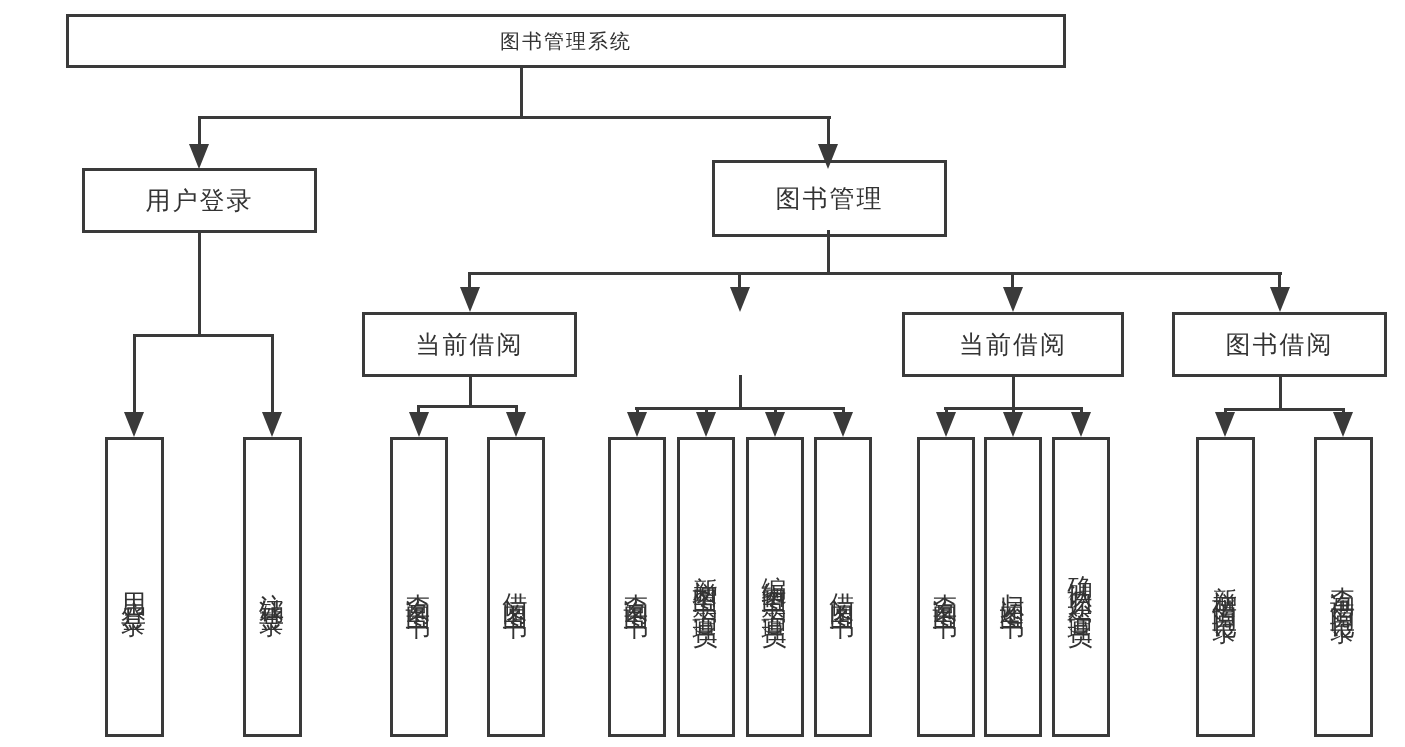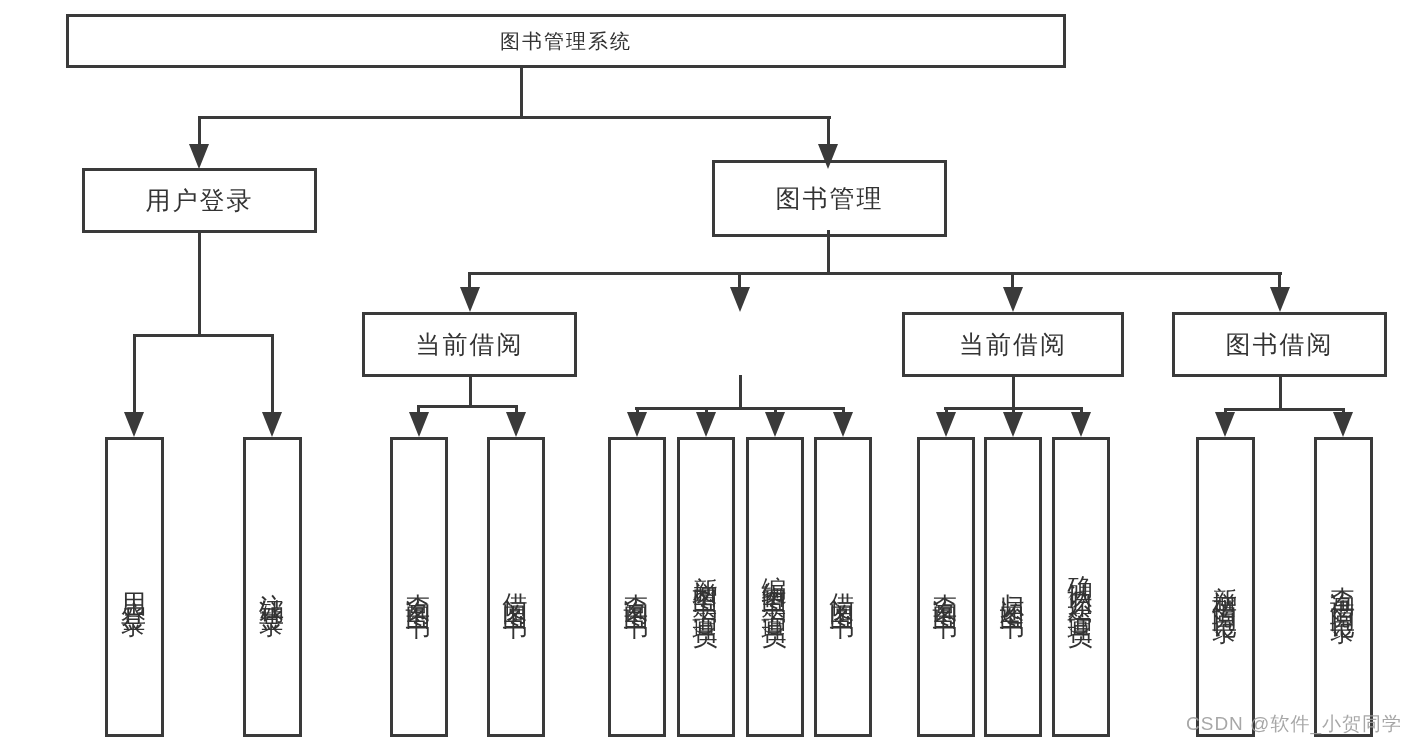--- a/index.html
+++ b/index.html
@@ -146,15 +146,14 @@
   <div class="arrow" style="left:1003px;top:412px"></div>
   <div class="arrow" style="left:1071px;top:412px"></div>
 
   <div class="vline" style="left:1279px;top:375px;height:35px"></div>
   <div class="hline" style="left:1224px;top:408px;width:121px"></div>
   <div class="vline" style="left:1224px;top:408px;height:6px"></div>
   <div class="vline" style="left:1342px;top:408px;height:6px"></div>
   <div class="arrow" style="left:1215px;top:412px"></div>
   <div class="arrow" style="left:1333px;top:412px"></div>
 
-  <div class="watermark">CSDN @软件_小贺同学</div>
 
 </div>
 
 </body></html>

